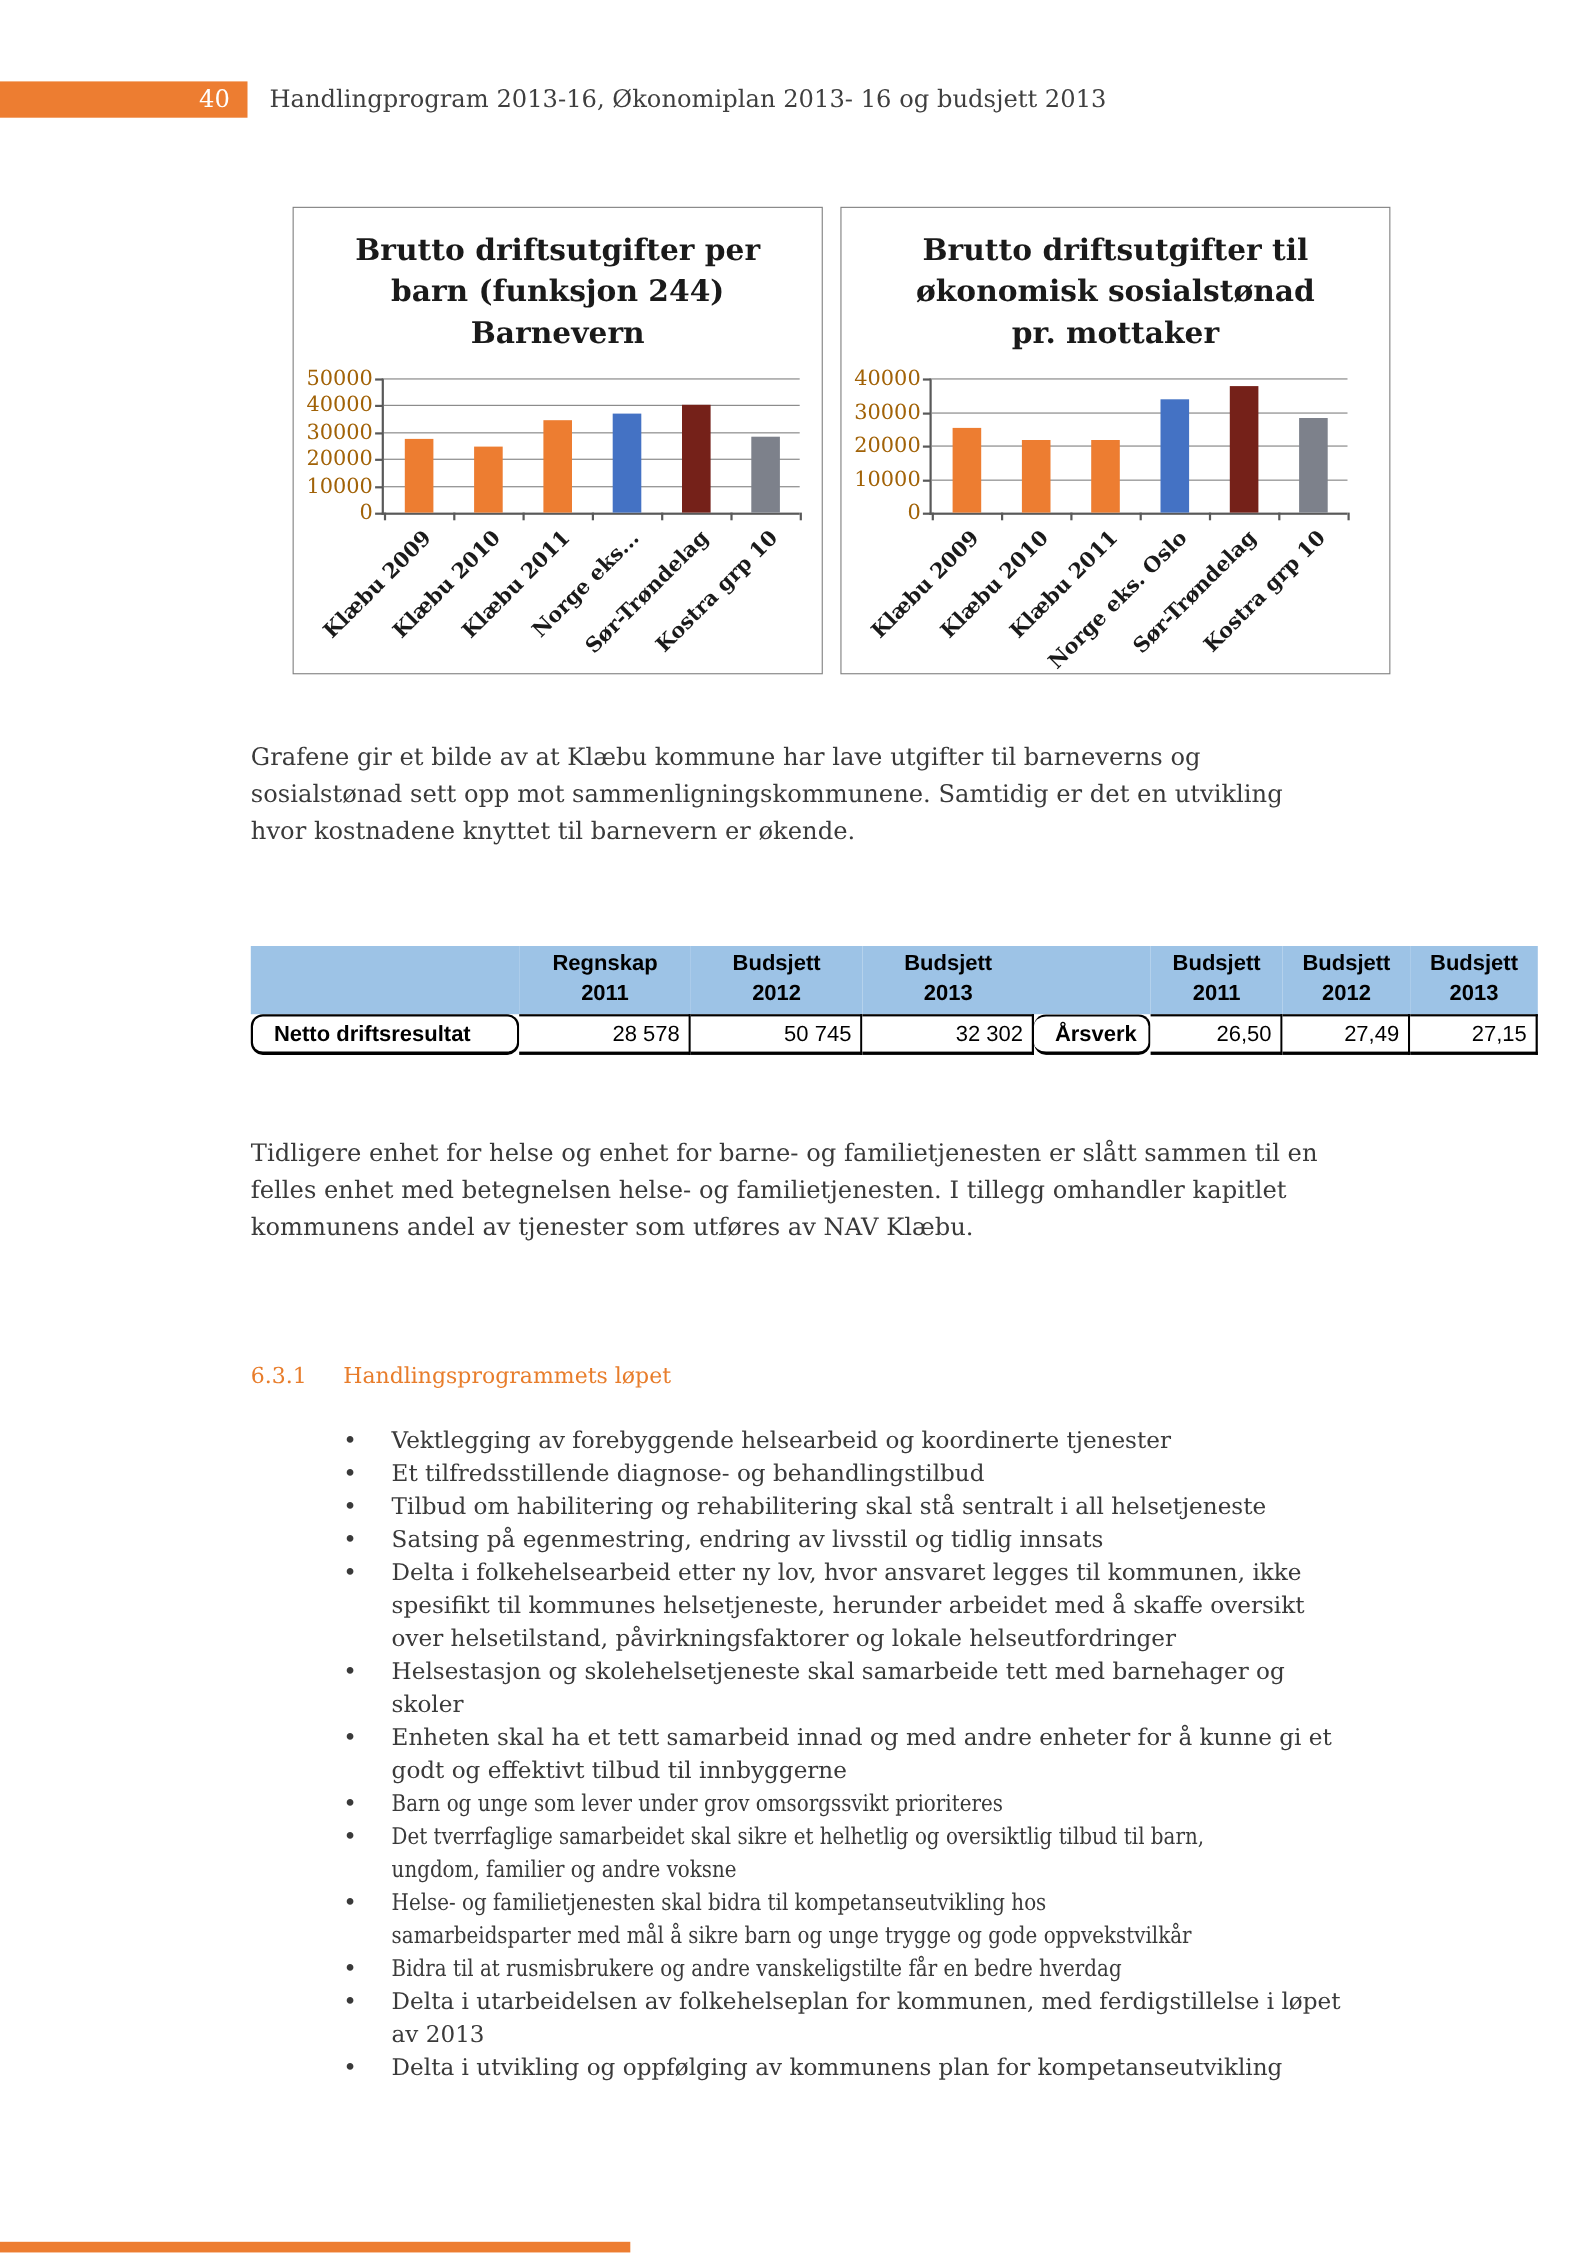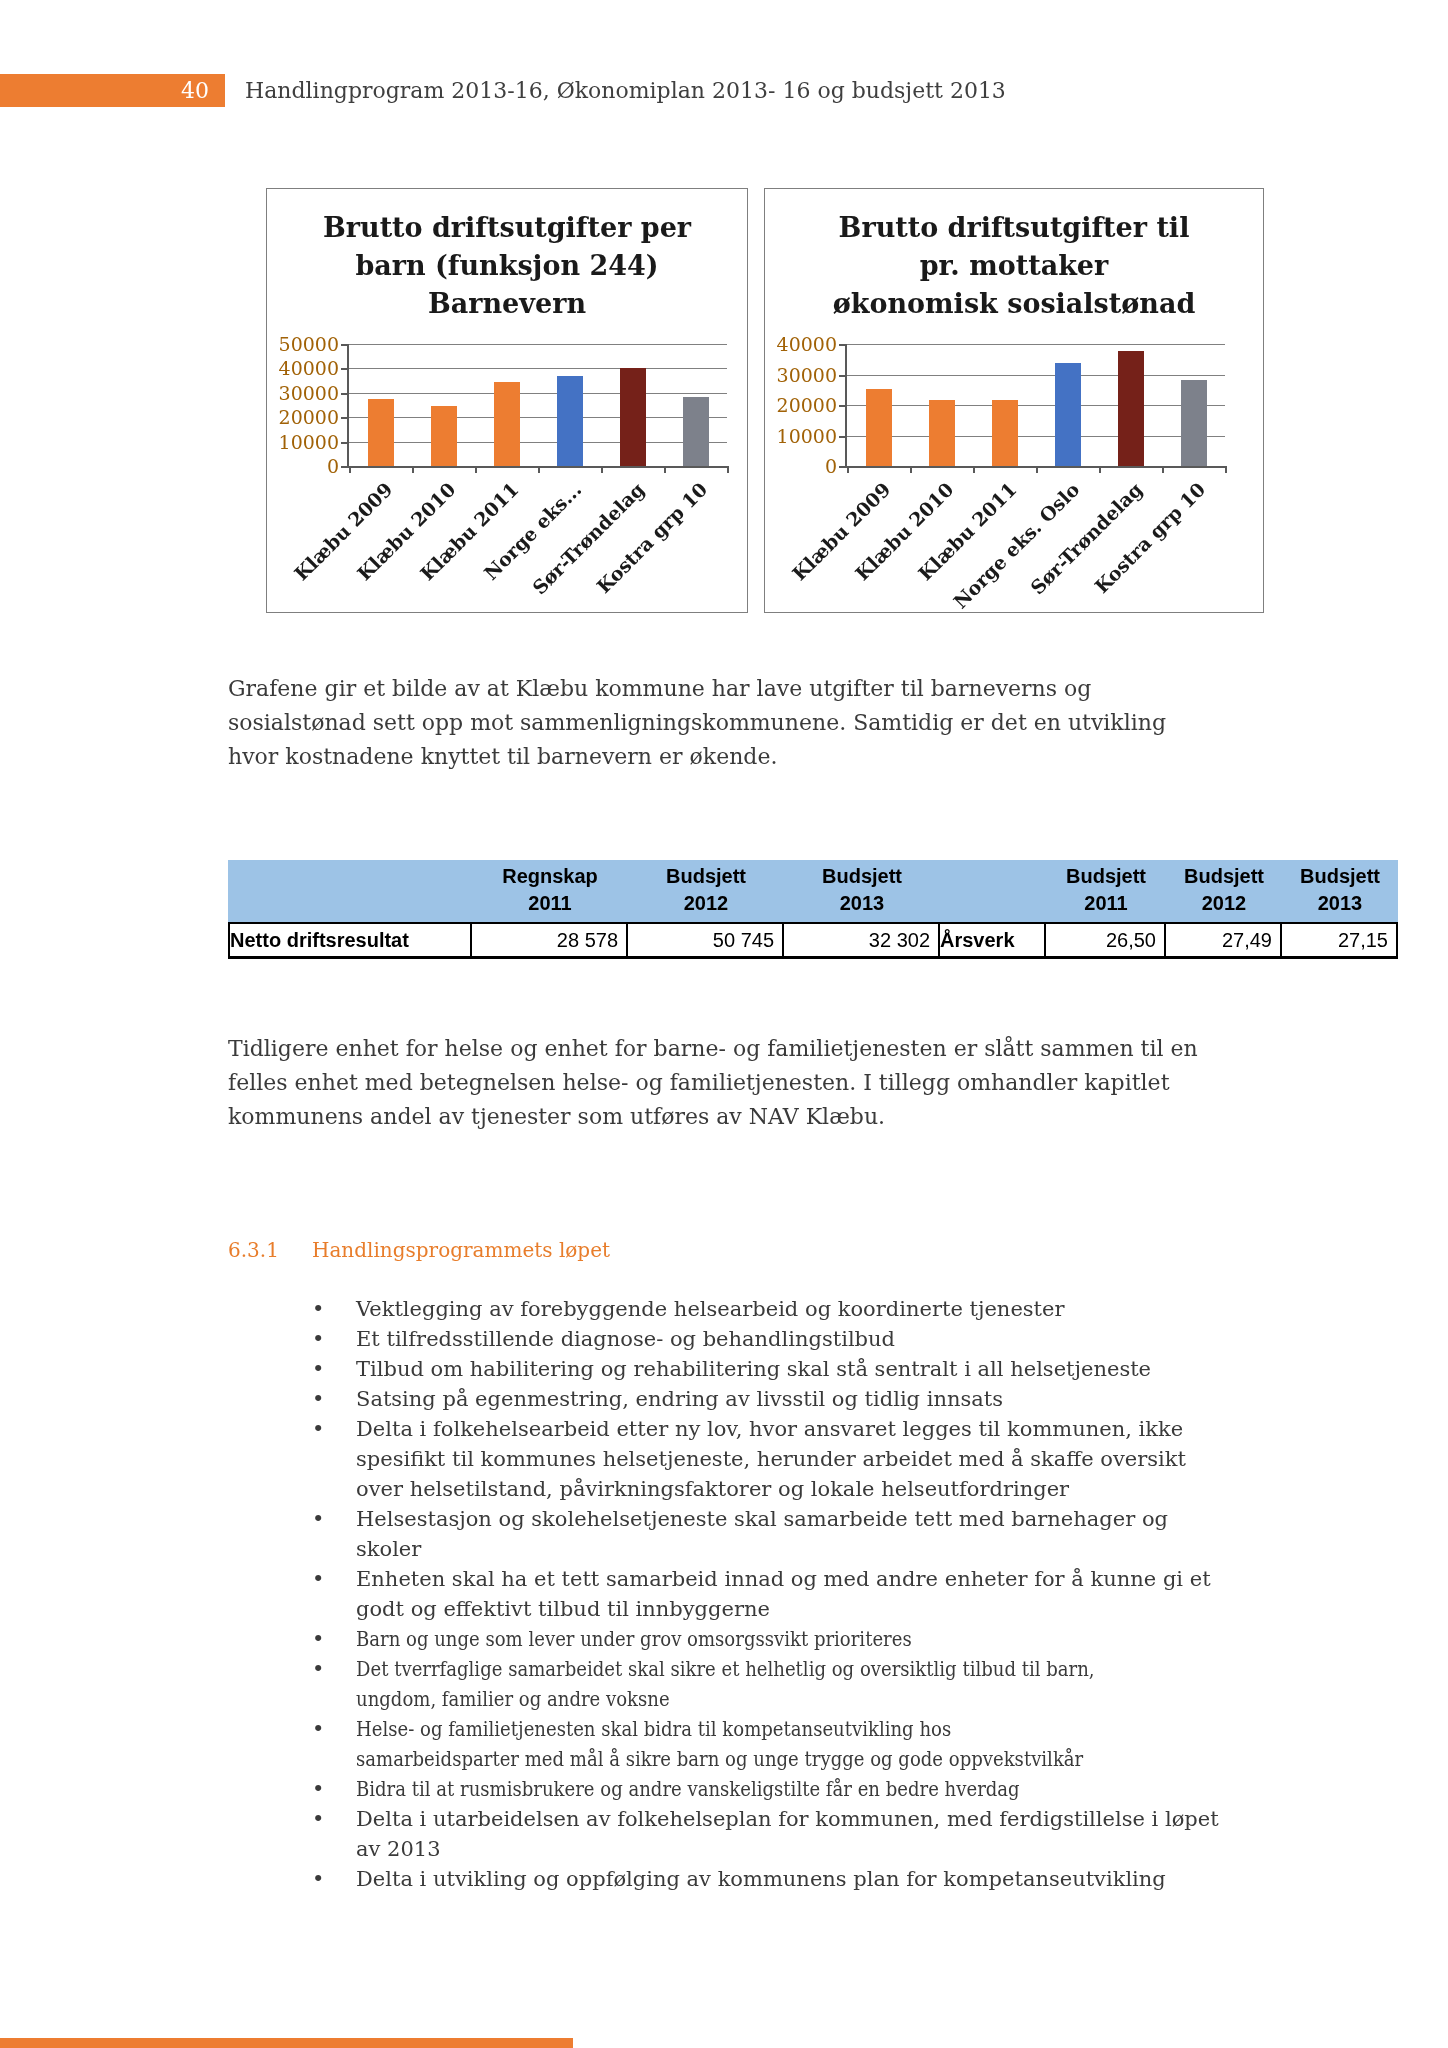--- a/index.html
+++ b/index.html
@@ -37,21 +37,21 @@
 
   
   .budget-table{position:absolute;left:228px;top:860px;display:grid;
                 grid-template-columns:244px 156px 156px 156px 106px 120px 116px 116px;
                 font-family:"Liberation Sans", sans-serif;color:#000;}
   .th-cell{background:#9DC3E6;height:62px;text-align:center;font-weight:bold;font-size:20px;
            line-height:27px;padding-top:3px;box-sizing:border-box;}
   .td-cell{height:37px;line-height:33px;font-size:20px;box-sizing:border-box;background:#fff;
            border-top:2px solid #000;border-bottom:3px solid #000;border-right:2px solid #000;}
   .td-first{border-left:2px solid #000;}
-  .td-label{font-weight:bold;padding-left:0;text-align:left;}
+  .td-label{font-weight:bold;padding-left:19px;text-align:left;border-radius:11px;}
   .td-num{text-align:right;padding-right:8px;}
 
   
   .section-heading{position:absolute;top:1238px;left:228px;color:#E87D2B;font-size:20px;
                    display:flex;}
   .section-number{width:84px;}
   .delmal-list{position:absolute;left:312px;top:1294px;width:925px;margin:0;padding:0;
                list-style:none;font-size:21px;line-height:30px;}
   .delmal-list li{display:flex;margin:0;}
   .bullet-marker{width:44px;flex:0 0 44px;font-size:21px;}
@@ -113,22 +113,22 @@
         <div class="xlabel" style="left: -12.5px; top: 134px;">Klæbu 2011</div>
         <div class="xlabel" style="left: 50.5px; top: 134px;">Norge eks...</div>
         <div class="xlabel" style="left: 113.5px; top: 134px;">Sør-Trøndelag</div>
         <div class="xlabel" style="left: 176.5px; top: 134px;">Kostra grp 10</div>
       </div>
   </figure>
 
   <figure class="chart-panel panel-1" id="chart-1">
     <figcaption class="chart-title">
         <div>Brutto driftsutgifter til</div>
+        <div>økonomisk sosialstønad</div>
         <div>pr. mottaker</div>
-        <div>økonomisk sosialstønad</div>
       </figcaption>
     <div class="chart-plot">
         <div class="gridline" style="top: 91.5px;"></div>
         <div class="gridline" style="top: 61px;"></div>
         <div class="gridline" style="top: 30.5px;"></div>
         <div class="gridline" style="top: 0px;"></div>
         <div class="ytick-label" style="top: 111px;">0</div>
         <div class="ytick-mark" style="top: 122px;"></div>
         <div class="ytick-label" style="top: 80.5px;">10000</div>
         <div class="ytick-mark" style="top: 91.5px;"></div>

